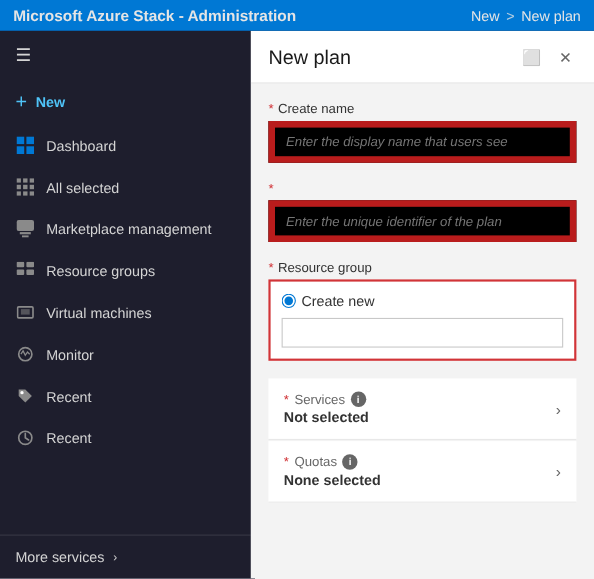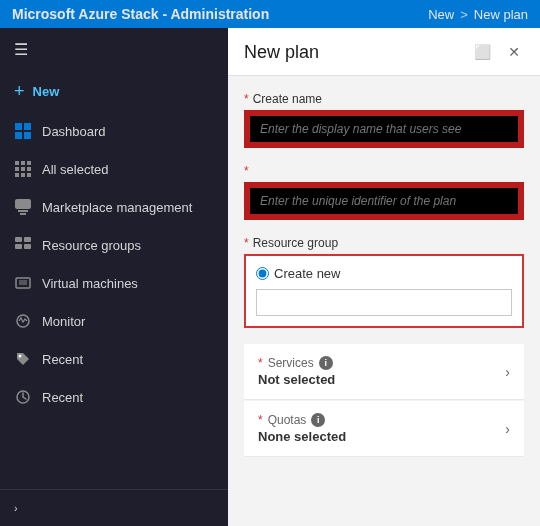--- a/index.html
+++ b/index.html
@@ -346,20 +346,21 @@
         <svg width="16" height="16" viewBox="0 0 16 16">
             <circle cx="8" cy="8" r="6" stroke="#8a8a8a" stroke-width="1.5" fill="none"></circle>
             <path d="M8 4 L8 8 L11 10" stroke="#8a8a8a" stroke-width="1.5" fill="none" stroke-linecap="round"></path>
           </svg>
       </span>
       <span>Recent</span>
     </div>
 
     <div class="sidebar-bottom">
       <div class="sidebar-more">
+        <span>More services</span>
         <span style="font-size:11px;">›</span>
       </div>
     </div>
   </div>
 
   <div class="panel">
     <div class="panel-header">
       <div>
         <div class="panel-title">New plan</div>
       </div>

